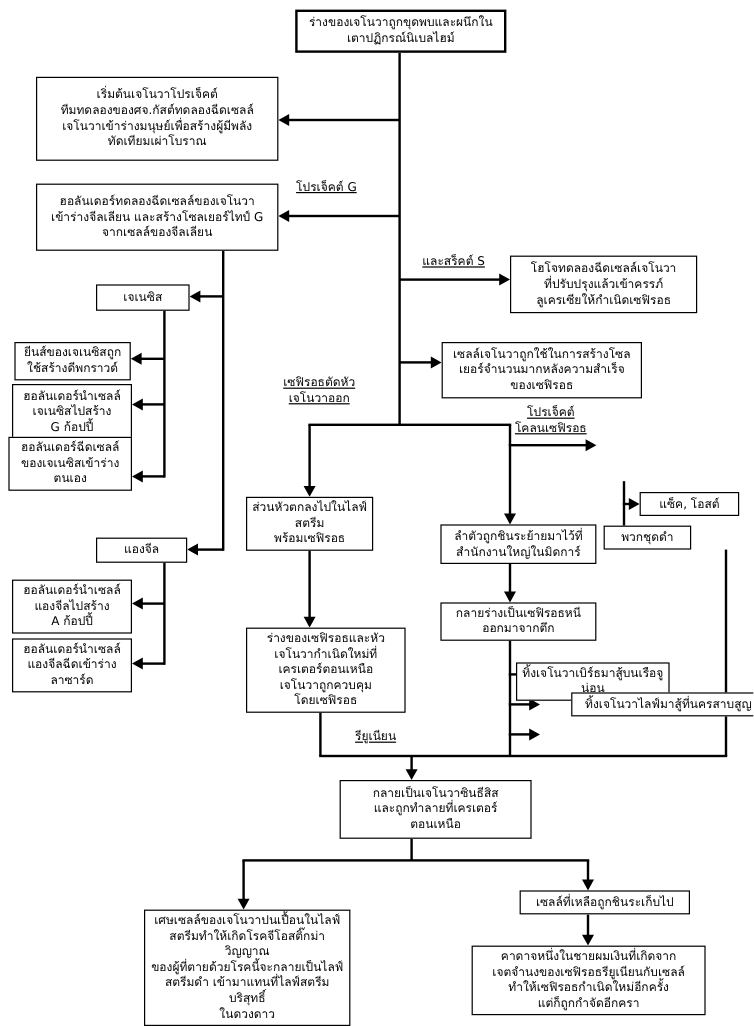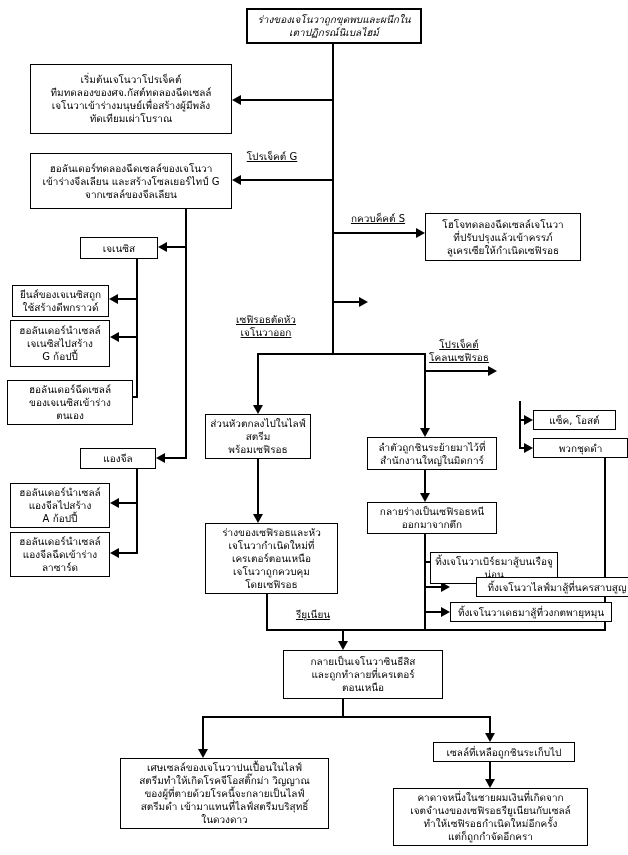--- a/index.html
+++ b/index.html
@@ -5,21 +5,21 @@
   html,body{margin:0;padding:0;background:#fff;}
   #canvas{
     position:relative;width:628px;height:855px;background:#fff;overflow:hidden;
     font-family:"DejaVu Sans","Liberation Sans",sans-serif;color:#000;
   }
   .node{
     position:absolute;box-sizing:border-box;border:1px solid #000;background:#fff;
     display:flex;align-items:center;justify-content:center;text-align:center;
     white-space:pre-line;font-size:10px;line-height:1.3;padding:2px 3px;z-index:2;
   }
-  .node.thick{border-width:2px;font-style:italic;}
+  .node.thick{border-width:2px;}
   .lbl{
     position:absolute;text-align:center;white-space:pre-line;
     font-size:10px;line-height:1.25;z-index:2;text-decoration:underline;
   }
   .line{position:absolute;background:#000;z-index:1;}
   .arr{position:absolute;width:0;height:0;z-index:1;}
   .arr.left{border-top:5px solid transparent;border-bottom:5px solid transparent;border-right:9px solid #000;}
   .arr.right{border-top:5px solid transparent;border-bottom:5px solid transparent;border-left:9px solid #000;}
   .arr.down{border-left:5px solid transparent;border-right:5px solid transparent;border-top:9px solid #000;}
 </style>
@@ -39,62 +39,64 @@
 จากเซลล์ของจีลเลียน</div>
   <div class="node" style="left:425px;top:213px;width:156px;min-height:48px">โฮโจทดลองฉีดเซลล์เจโนวา
 ที่ปรับปรุงแล้วเข้าครรภ์
 ลูเครเซียให้กำเนิดเซฟิรอธ</div>
   <div class="node" style="left:80px;top:237px;width:78px;min-height:22px">เจเนซิส</div>
   <div class="node" style="left:12px;top:285px;width:97px;min-height:29px">ยีนส์ของเจเนซิสถูก
 ใช้สร้างดีพกราวด์</div>
   <div class="node" style="left:10px;top:320px;width:100px;min-height:47px">ฮอลันเดอร์นำเซลล์
 เจเนซิสไปสร้าง
 G ก้อปปี้</div>
-  <div class="node" style="left:7px;top:380px;width:126px;min-height:44px">ฮอลันเดอร์ฉีดเซลล์
+  <div class="node" style="left:7px;top:364px;width:103px;min-height:44px">ฮอลันเดอร์ฉีดเซลล์
 ของเจเนซิสเข้าร่าง
 ตนเอง</div>
   <div class="node" style="left:80px;top:448px;width:76px;min-height:21px">แองจีล</div>
   <div class="node" style="left:10px;top:483px;width:100px;min-height:43px">ฮอลันเดอร์นำเซลล์
 แองจีลไปสร้าง
 A ก้อปปี้</div>
   <div class="node" style="left:10px;top:532px;width:100px;min-height:43px">ฮอลันเดอร์นำเซลล์
 แองจีลฉีดเข้าร่าง
 ลาซาร์ด</div>
+  <div class="node" style="left:368px;top:285px;width:167px;min-height:47px">เซลล์เจโนวาถูกใช้ในการสร้างโซล
+เยอร์จำนวนมากหลังความสำเร็จ
+ของเซฟิรอธ</div>
   <div class="node" style="left:533px;top:410px;width:83px;min-height:20px">แซ็ค, โอสต์</div>
-  <div class="node" style="left:533px;top:438px;width:95px;min-height:20px">พวกชุดดำ</div>
+  <div class="node" style="left:503px;top:438px;width:73px;min-height:20px">พวกชุดดำ</div>
   <div class="node" style="left:205px;top:414px;width:106px;min-height:41px">ส่วนหัวตกลงไปในไลฟ์สตรีม
 พร้อมเซฟิรอธ</div>
   <div class="node" style="left:367px;top:437px;width:130px;min-height:33px">ลำตัวถูกชินระย้ายมาไว้ที่
 สำนักงานใหญ่ในมิดการ์</div>
   <div class="node" style="left:205px;top:523px;width:133px;min-height:69px">ร่างของเซฟิรอธและหัว
 เจโนวากำเนิดใหม่ที่
 เครเตอร์ตอนเหนือ
 เจโนวาถูกควบคุม
 โดยเซฟิรอธ</div>
   <div class="node" style="left:367px;top:502px;width:130px;min-height:31px">กลายร่างเป็นเซฟิรอธหนี
 ออกมาจากตึก</div>
   <div class="node" style="left:430px;top:552px;width:128px;min-height:20px">ทิ้งเจโนวาเบิร์ธมาสู้บนเรือจูน่อน</div>
   <div class="node" style="left:476px;top:577px;width:162px;min-height:20px">ทิ้งเจโนวาไลฟ์มาสู้ที่นครสาบสูญ</div>
-  <div class="node" style="left:450px;top:602px;width:162px;min-height:20px">ทิ้งเจโนวาเดธมาสู้ที่วงกตพายุหมุน</div>
   <div class="node" style="left:283px;top:650px;width:160px;min-height:49px">กลายเป็นเจโนวาซินธีสิส
 และถูกทำลายที่เครเตอร์
 ตอนเหนือ</div>
-  <div class="node" style="left:120px;top:758px;width:209px;min-height:70px">เศษเซลล์ของเจโนวาปนเปื้อนในไลฟ์
+  <div class="node" style="left:120px;top:758px;width:172px;min-height:70px">เศษเซลล์ของเจโนวาปนเปื้อนในไลฟ์
 สตรีมทำให้เกิดโรคจีโอสติ๊กม่า วิญญาณ
 ของผู้ที่ตายด้วยโรคนี้จะกลายเป็นไลฟ์
 สตรีมดำ เข้ามาแทนที่ไลฟ์สตรีมบริสุทธิ์
 ในดวงดาว</div>
   <div class="node" style="left:433px;top:742px;width:142px;min-height:20px">เซลล์ที่เหลือถูกชินระเก็บไป</div>
   <div class="node" style="left:393px;top:788px;width:195px;min-height:58px">คาดาจหนึ่งในชายผมเงินที่เกิดจาก
 เจตจำนงของเซฟิรอธรียูเนียนกับเซลล์
 ทำให้เซฟิรอธกำเนิดใหม่อีกครั้ง
 แต่ก็ถูกกำจัดอีกครา</div>
 
   <div class="lbl" style="left:236px;top:151px;width:72px">โปรเจ็คต์ G</div>
-  <div class="lbl" style="left:342px;top:213px;width:72px">กควบค็คต์ S</div>
+  <div class="lbl" style="left:342px;top:213px;width:72px">และสร็คต์ S</div>
   <div class="lbl" style="left:222px;top:314px;width:88px">เซฟิรอธตัดหัว
 เจโนวาออก</div>
   <div class="lbl" style="left:426px;top:339px;width:66px">โปรเจ็คต์
 โคลนเซฟิรอธ</div>
   <div class="lbl" style="left:283px;top:609px;width:60px">รียูเนียน</div>
 
 <div class="line" style="left: 240px; top: 99px; width: 93px; height: 2px;"></div>
     <div class="line" style="left: 240px; top: 179px; width: 93px; height: 2px;"></div>
     <div class="line" style="left: 333px; top: 232px; width: 84px; height: 2px;"></div>
     <div class="line" style="left: 333px; top: 301px; width: 27px; height: 2px;"></div>

